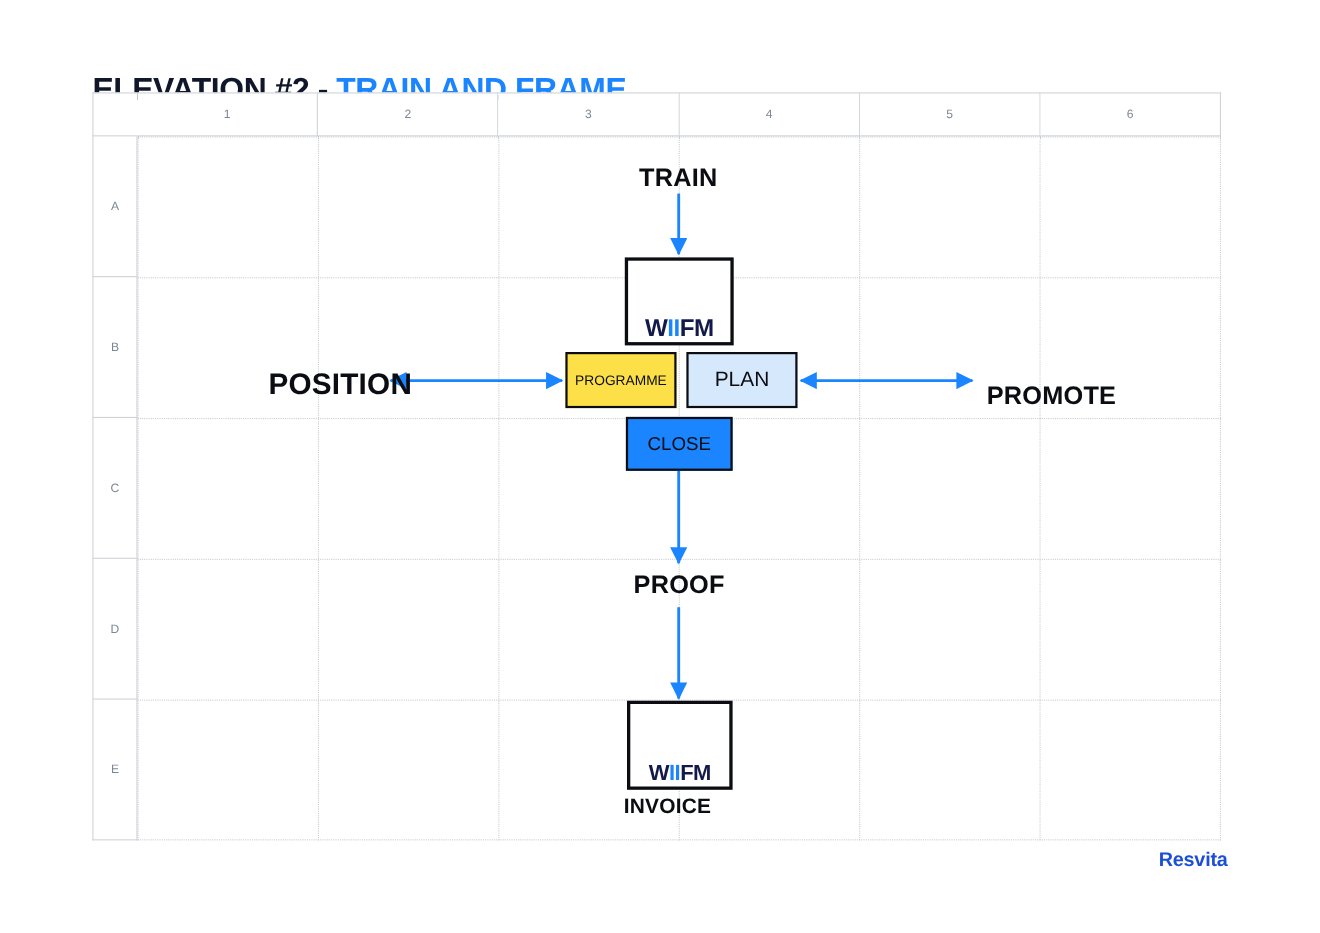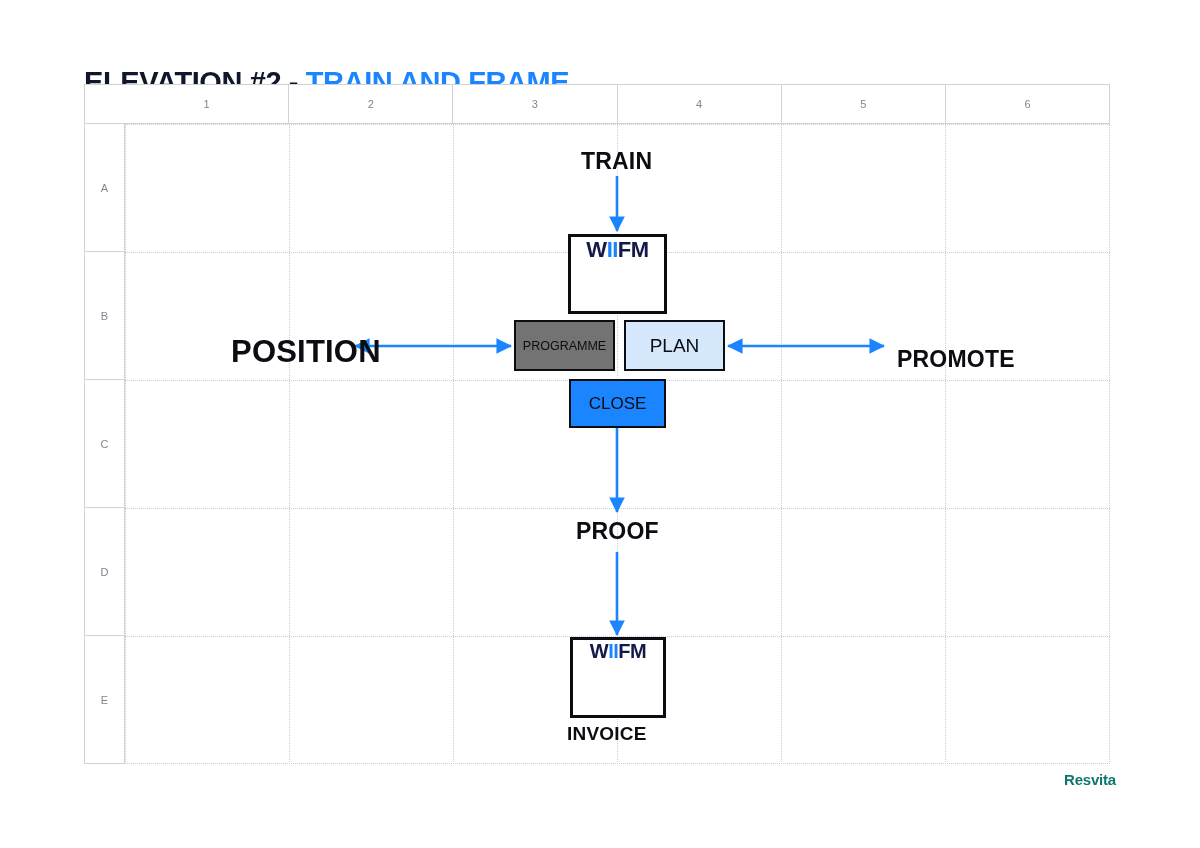--- a/index.html
+++ b/index.html
@@ -134,21 +134,21 @@
     color: #0b0d12;
     white-space: nowrap;
     letter-spacing: 0.2px;
   }
 
   .wiifm-box {
     position: absolute;
     background: #ffffff;
     border: 3px solid #0b0d12;
     display: flex;
-    align-items: flex-start;
+    align-items: flex-end;
     justify-content: center;
     box-sizing: border-box;
   }
   .wiifm-logo {
     font-weight: 900;
     letter-spacing: -0.5px;
     color: #131a4a;
     white-space: nowrap;
   }
   .wiifm-logo .mid { color: #1a85ff; }
@@ -170,23 +170,23 @@
     width: 1200px;
     height: 848px;
     overflow: visible;
   }
 
   
   #footer-logo {
     position: absolute;
     right: 84px;
     top: 771px;
-    font-size: 15px;
+    font-size: 18px;
     font-weight: 800;
-    color: #0f766e;
+    color: #1d4ed8;
     letter-spacing: -0.2px;
   }
 </style>
 </head>
 <body>
 
 <div id="page-title"><span>ELEVATION #2 - </span><span class="accent">TRAIN AND FRAME</span></div>
 
 <div id="grid">
 
@@ -252,25 +252,25 @@
 
     <line x1="617" y1="552" x2="617" y2="635" stroke="#1a85ff" stroke-width="2.6" marker-end="url(#ah)"></line>
   </svg>
 
   <div class="node-label" style="left:581px; top:148px; font-size:23px;">TRAIN</div>
 
   <div class="wiifm-box" style="left:568px; top:234px; width:99px; height:80px;">
     <span class="wiifm-logo" style="font-size:22px;"><span>W</span><span class="mid">II</span><span>FM</span></span>
   </div>
 
-  <div class="node-label" style="left:231px; top:334px; font-size:31px;">POSITION</div>
+  <div class="node-label" style="left:244px; top:334px; font-size:27px;">POSITION</div>
 
   <div class="node-label" style="left:897px; top:334px; font-size:23px;margin-top:12px;">PROMOTE</div>
 
-  <div class="proc-box" style="left:514px; top:320px; width:101px; height:51px; background:#737373; font-size:12.5px;">
+  <div class="proc-box" style="left:514px; top:320px; width:101px; height:51px; background:#fde047; font-size:12.5px;">
     <span>PROGRAMME</span>
   </div>
 
   <div class="proc-box" style="left:624px; top:320px; width:101px; height:51px; background:#d6e8fb; font-size:19px;">
     <span>PLAN</span>
   </div>
 
   <div class="proc-box" style="left:569px; top:379px; width:97px; height:49px; background:#1a85ff; font-size:17px;">
     <span>CLOSE</span>
   </div>

